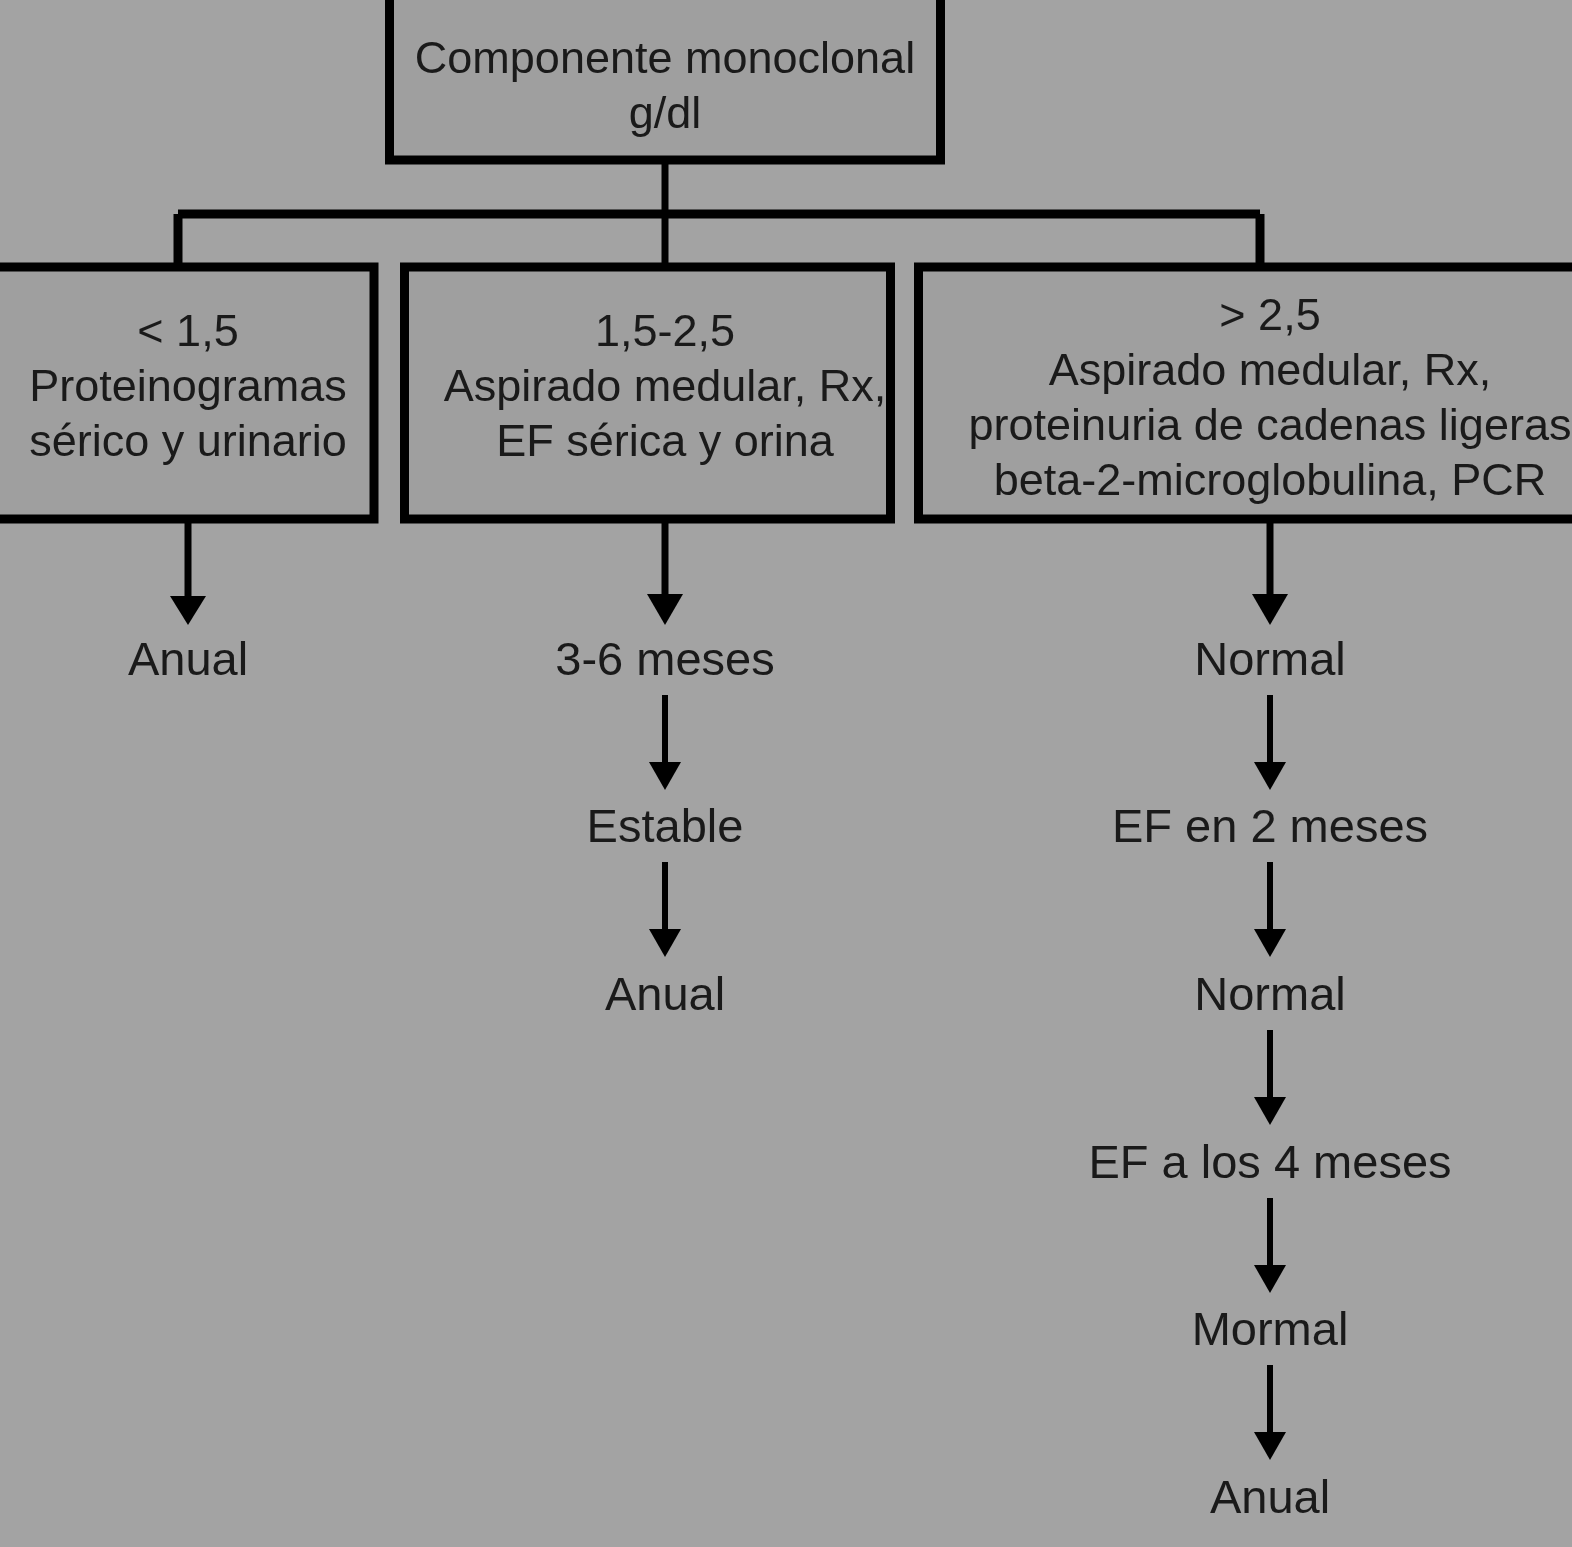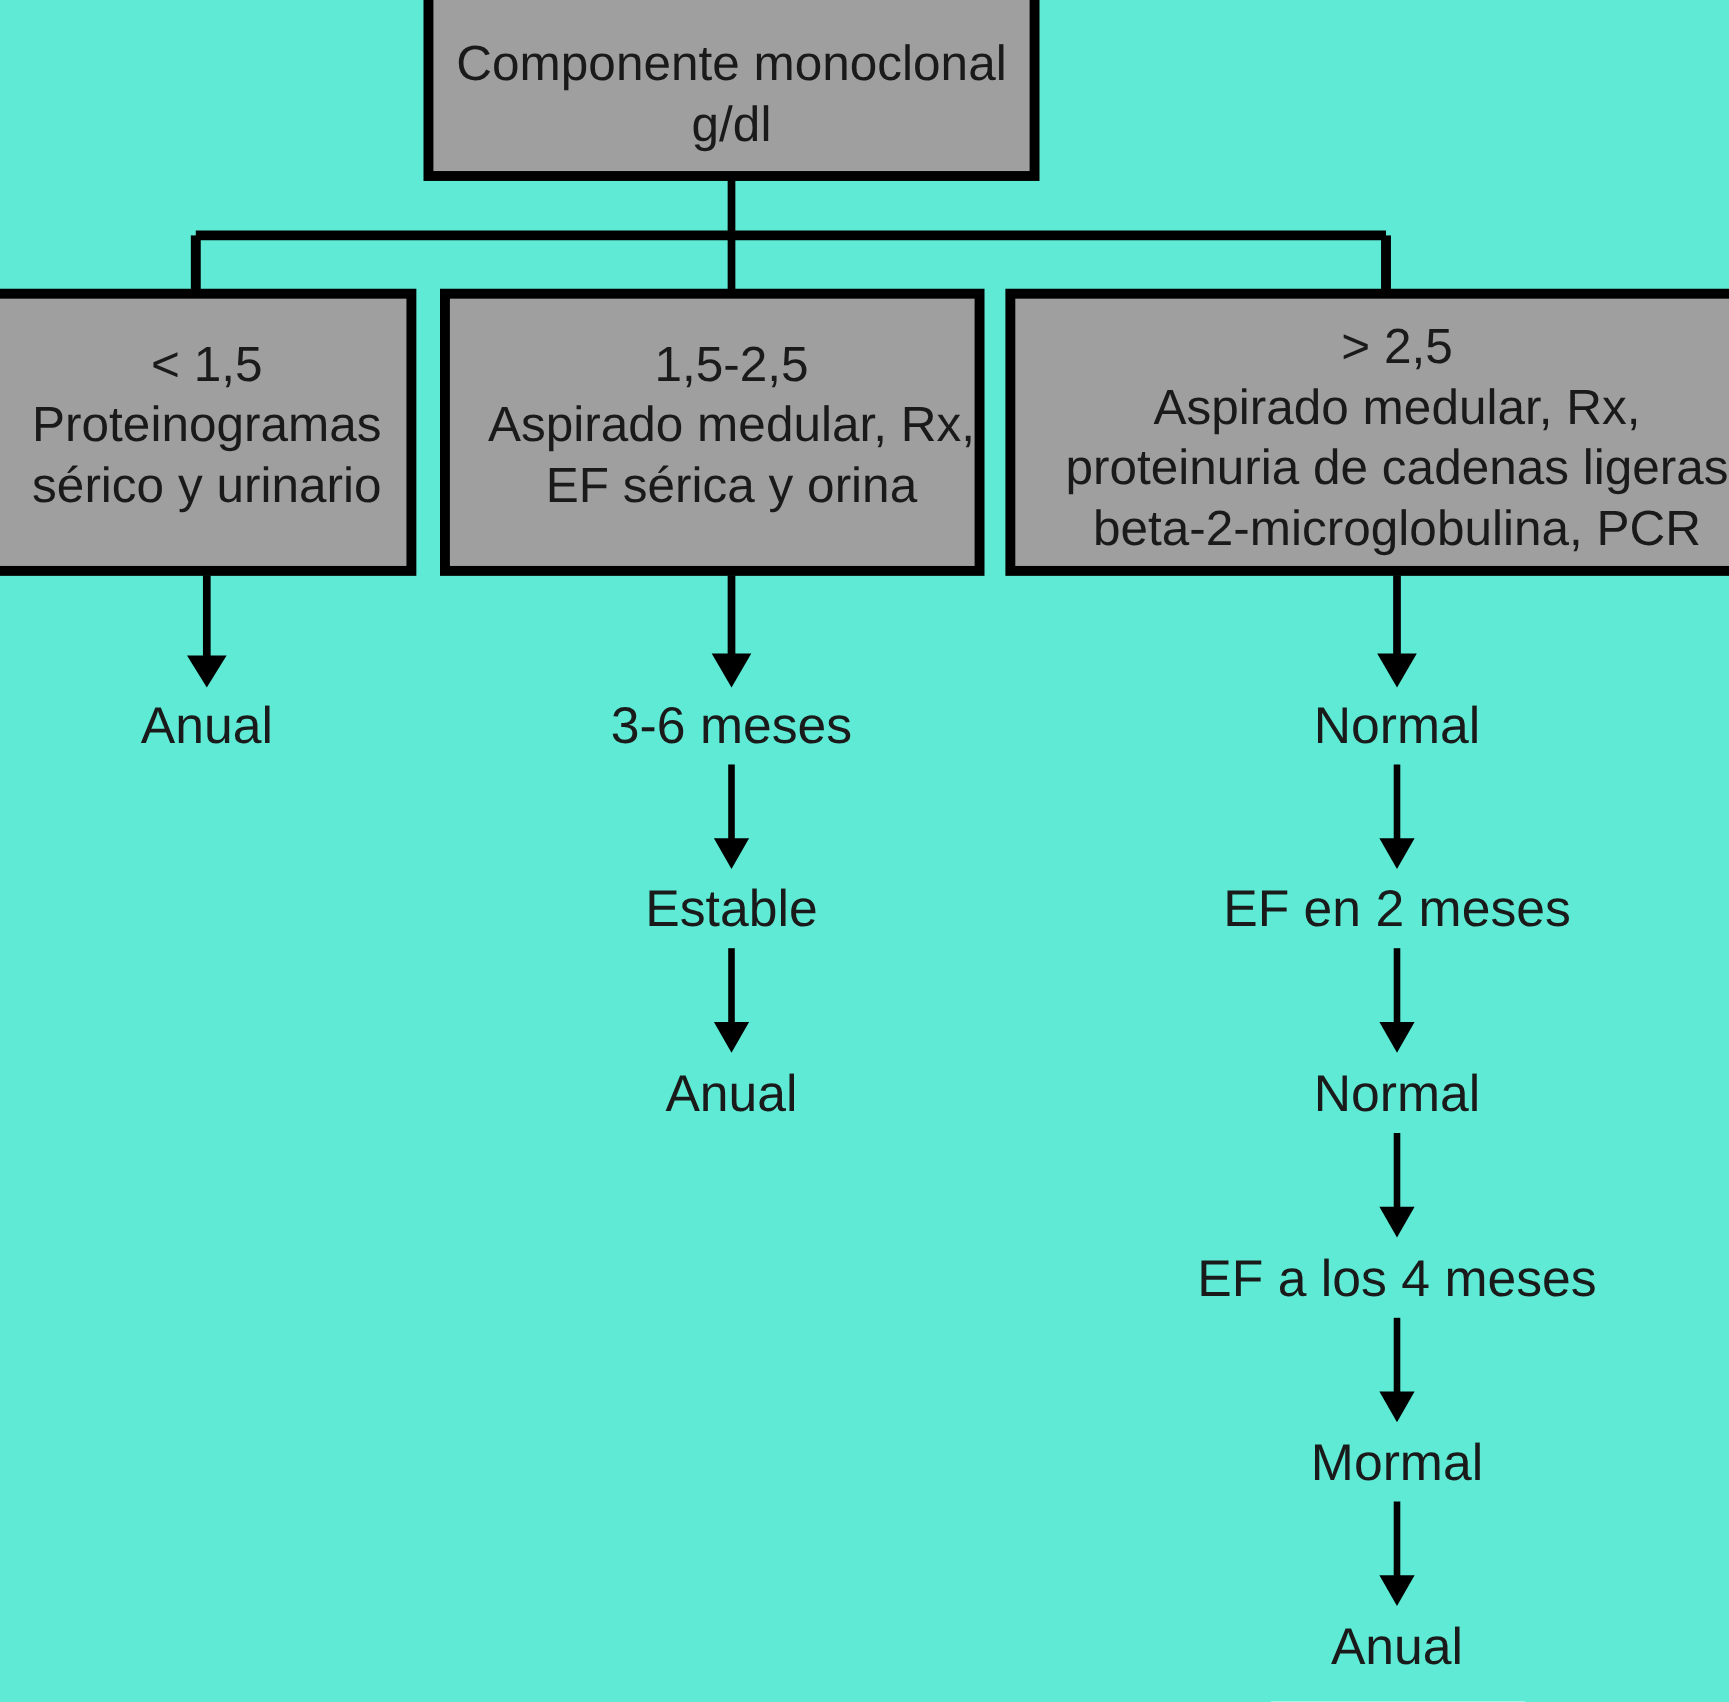--- a/index.html
+++ b/index.html
@@ -56,21 +56,21 @@
     fill: #1a1a1a;
     font-family: "Liberation Sans", sans-serif;
     font-size: 47px;
     text-anchor: middle;
     dominant-baseline: alphabetic;
   }
 </style>
 </head>
 <body>
 
-<div id="flow-root" style="background: #5eead4; text-align: center;">
+<div id="flow-root" style="background: #a3a3a3; text-align: center;">
   <svg id="flow-svg" viewBox="0 0 1572 1547" xmlns="http://www.w3.org/2000/svg">
 
     <g>
       <rect class="node-box" x="389.5" y="-20" width="551" height="180" fill="#9f9f9f" stroke="#000000"></rect>
       <text class="box-text" x="665" y="73" fill="#1a1a1a">Componente monoclonal</text>
       <text class="box-text" x="665" y="128" fill="#1a1a1a">g/dl</text>
     </g>
 
     <g>
       <line class="connector connector-trunk" x1="665" y1="160" x2="665" y2="214"></line>

